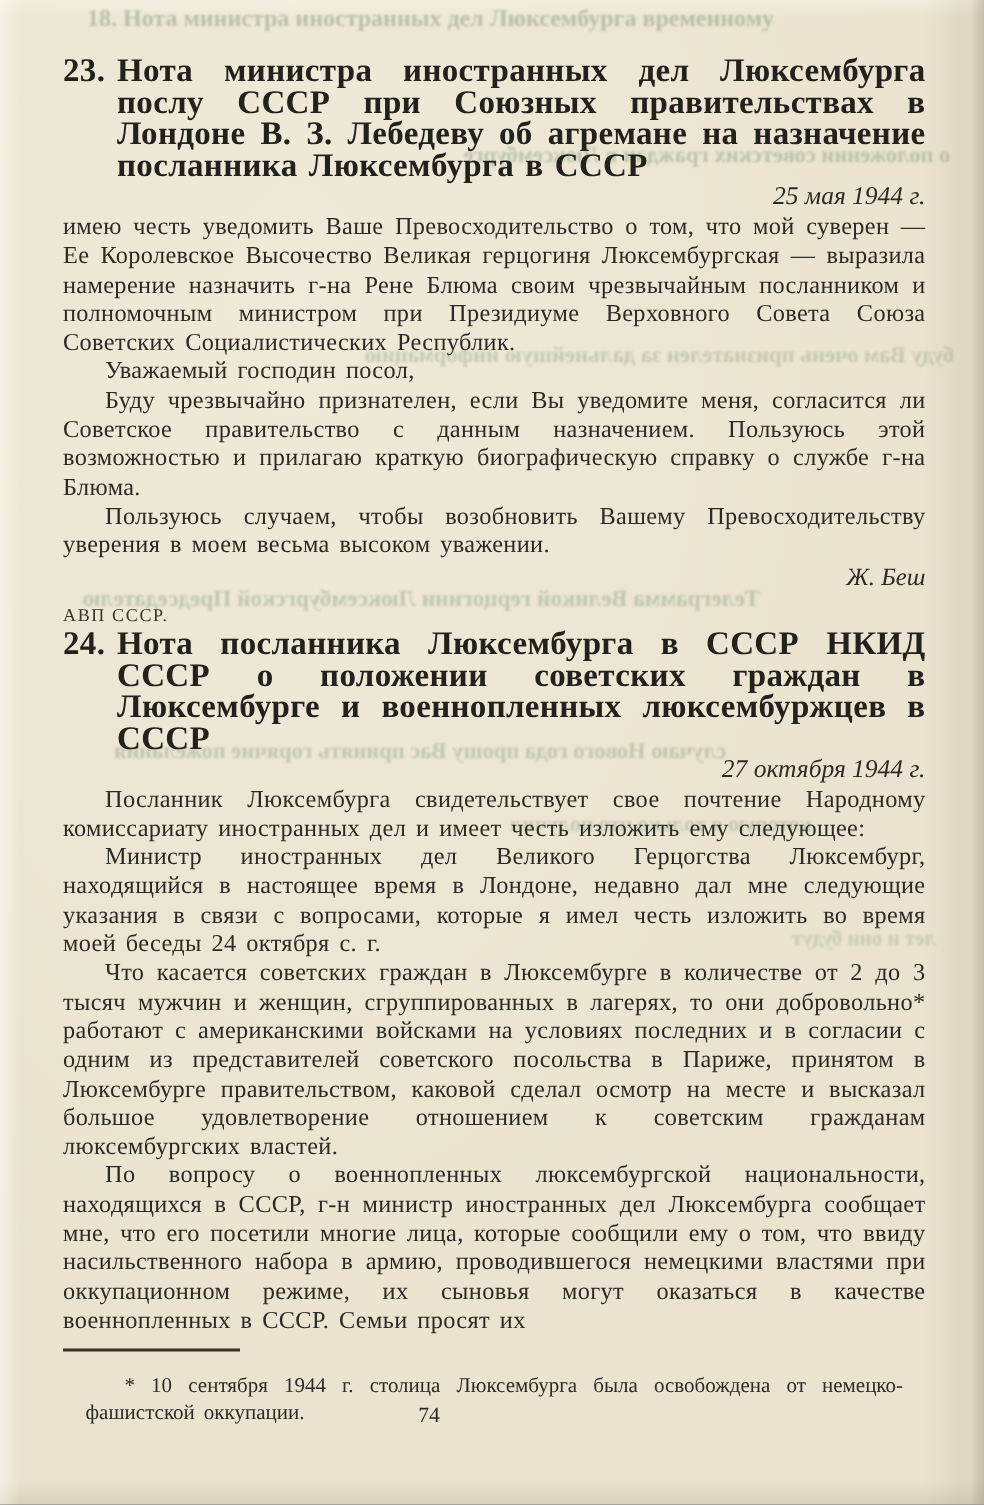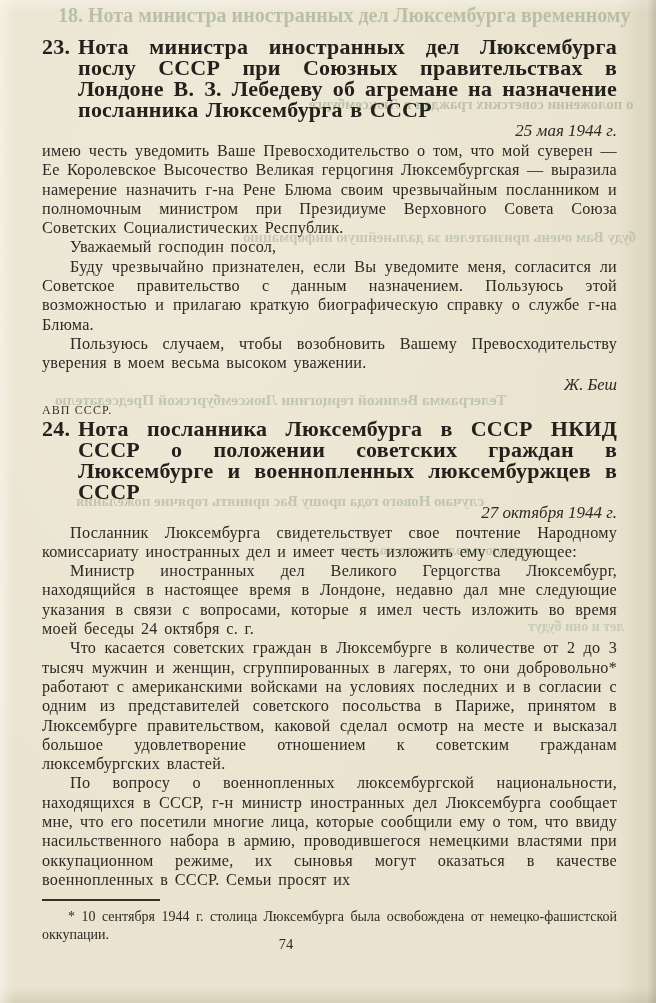--- a/index.html
+++ b/index.html
@@ -71,21 +71,21 @@
   .note24-block { }
   
   .footnote-block { margin-top: 9px; }
   .footnote-rule {
     width: 118px;
     border: 0;
     border-top: 2px solid #35322a;
     margin: 0 0 7px 0;
   }
   .footnote {
-    margin: 0;
+    margin: 15px;
     font-size: 14px;
     line-height: 17.5px;
     text-align: justify;
     text-indent: 26px;
     word-spacing: 0.18em;
   }
   .page-number {
     position: absolute;
     left: 0;
     top: 936px;
@@ -98,21 +98,21 @@
   .ghost {
     position: absolute;
     white-space: nowrap;
     font-weight: bold;
     color: #97a788;
     opacity: 0.55;
     filter: blur(0.7px);
     pointer-events: none;
   }
   .mirror { transform: scaleX(-1); }
-  .g1 { top: 4px;   left: 58px;  font-size: 20px; opacity: .6; }
+  .g1 { top: 4px;   left: 58px;  font-size: 16px; opacity: .6; }
   .g2 { top: 96px;  right: 22px; font-size: 15px; }
   .g3 { top: 229px; right: 20px; font-size: 15px; opacity: .45; }
   .g4 { top: 391px; left: 55px;  font-size: 15.5px; opacity: .5; }
   .g5 { top: 493px; left: 76px;  font-size: 15px; opacity: .5; }
   .g6 { top: 542px; left: 340px; font-size: 14.5px; opacity: .45; }
   .g7 { top: 619px; right: 32px; font-size: 14px; opacity: .4; }
 </style>
 </head>
 <body>
 

